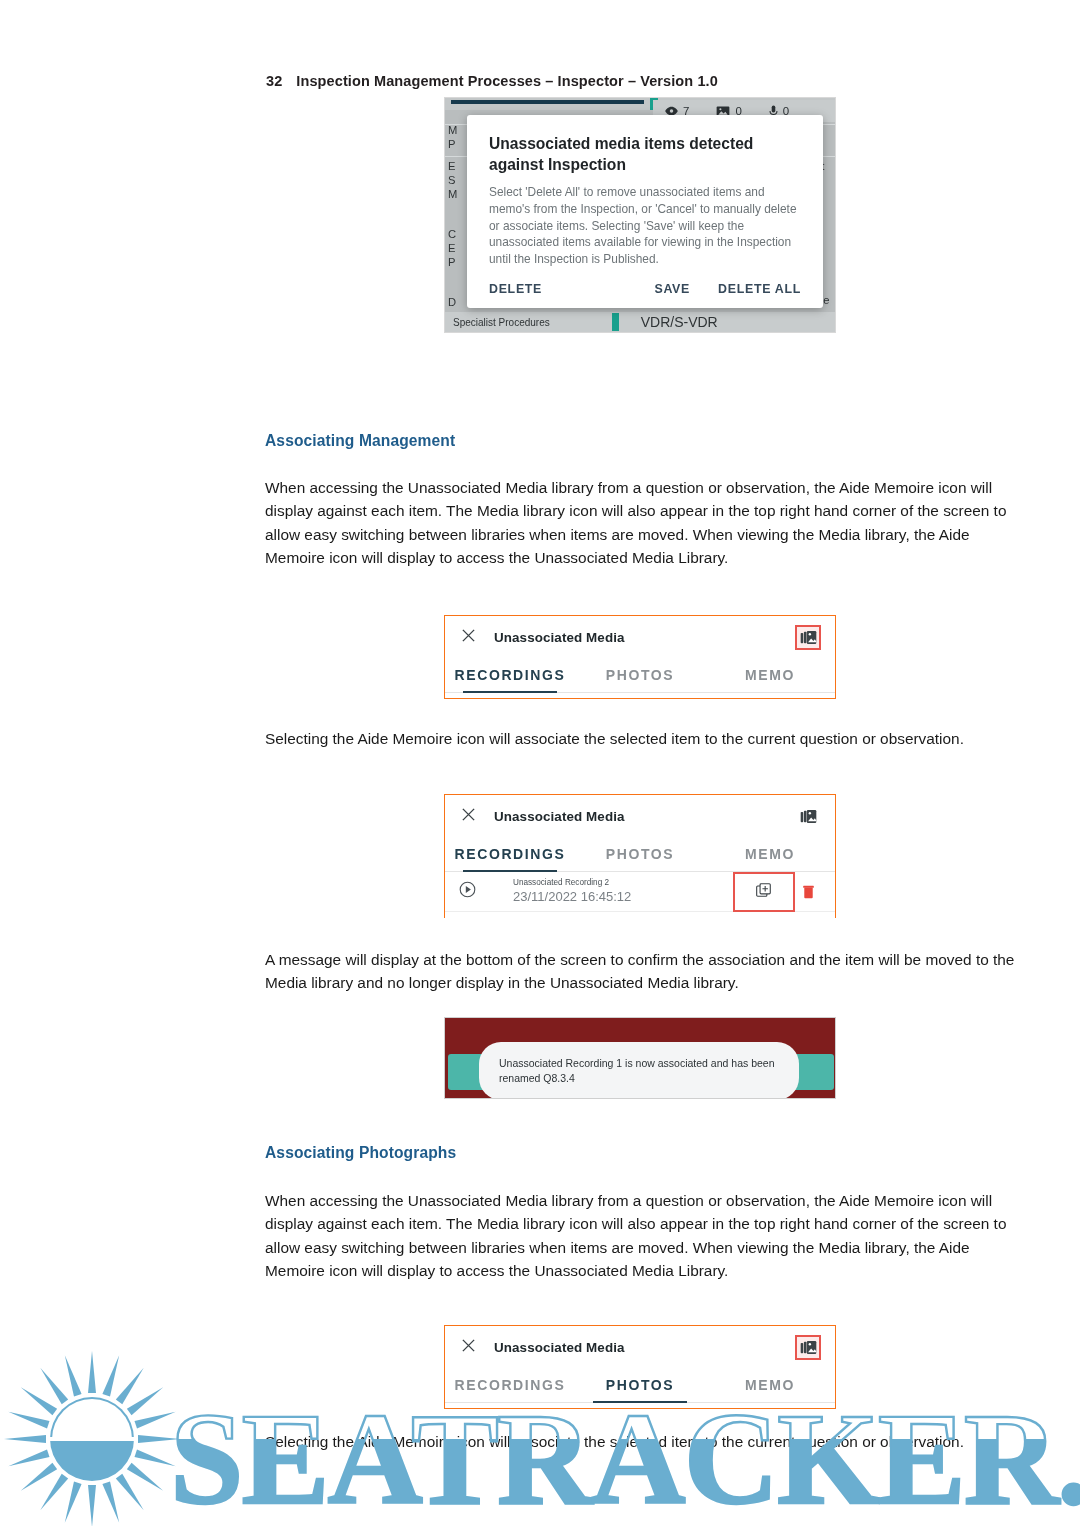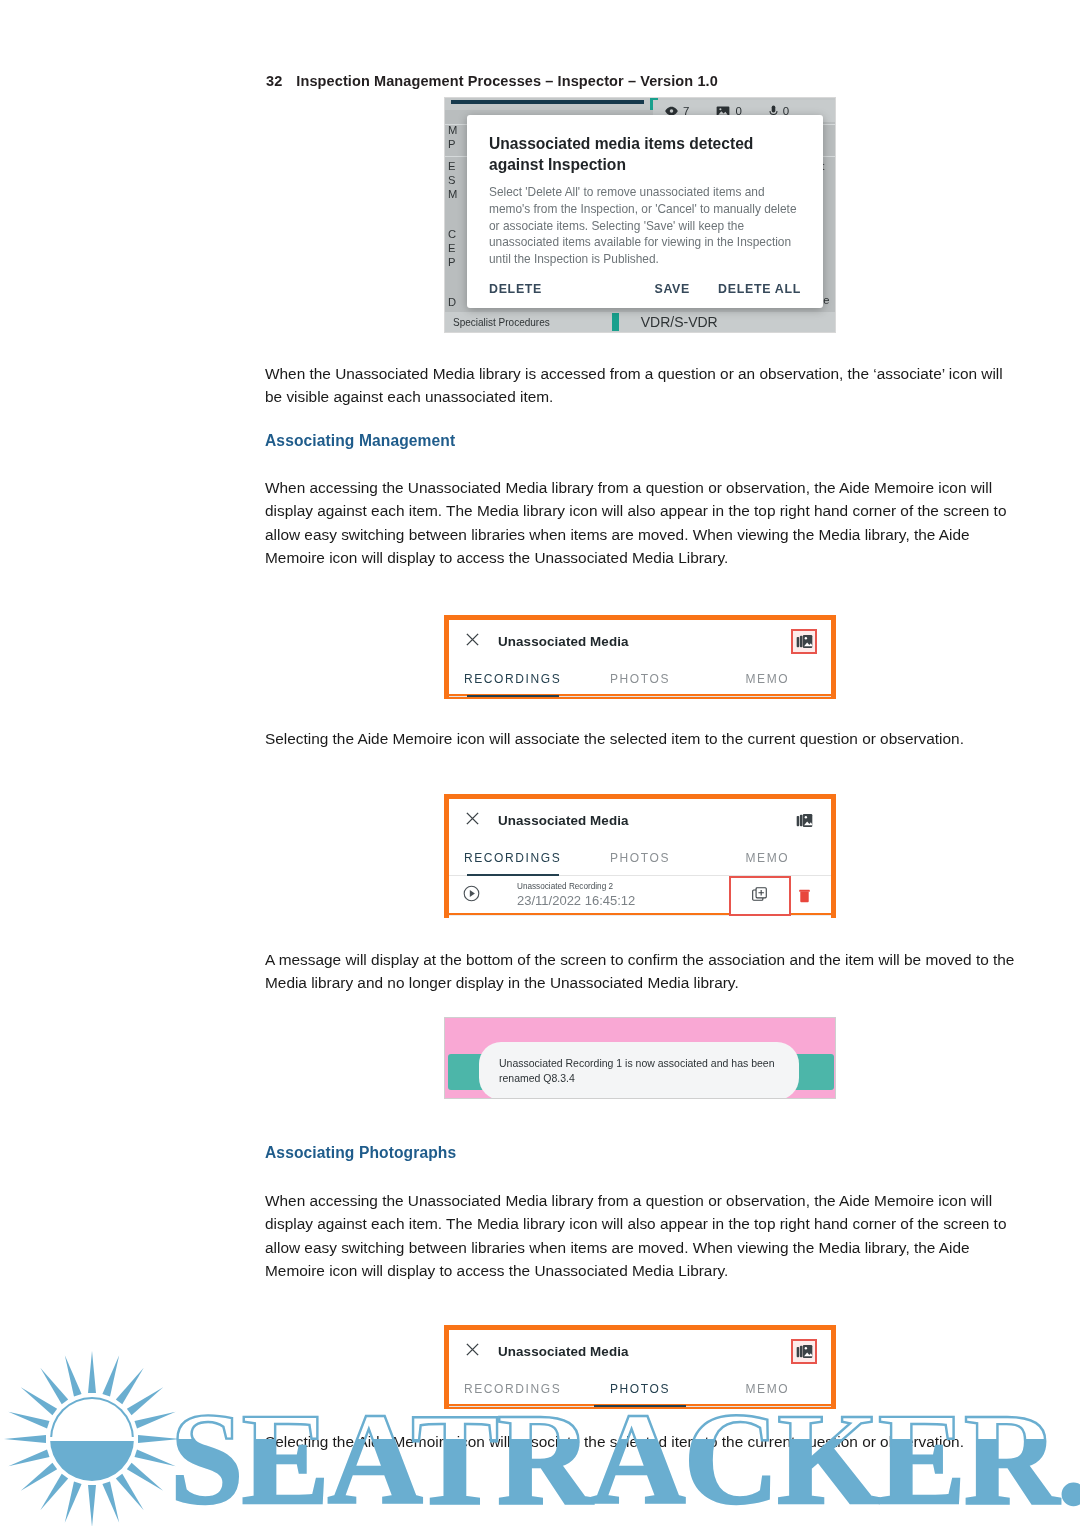--- a/index.html
+++ b/index.html
@@ -84,42 +84,42 @@
   .dialog .actions{
     display:flex;align-items:center;margin-top:14px;margin-bottom:4px;
     font-size:12.4px;font-weight:bold;letter-spacing:.7px;color:#36495a;
   }
   .dialog .actions .cancel{margin-right:auto;}
   .dialog .actions .save{margin-right:28px;}
 
   
   .mediafig{
     position:absolute;background:#ffffff;
-    border:5px solid #f97316;box-sizing:border-box;
+    border:1px solid #f97316;box-sizing:border-box;
   }
   .mediafig .titlebar{
     height:42px;display:flex;align-items:center;padding:0 14px 0 16px;
     box-sizing:border-box;background:#fff;
   }
   .mediafig .close-ic{margin-right:18px;display:block;}
   .mediafig .mf-title{
     font-size:13.4px;font-weight:bold;color:#20282c;letter-spacing:.1px;
   }
   .mediafig .spacer{flex:1;}
   .mediafig .libbtn{
     width:26px;height:25px;display:flex;align-items:center;justify-content:center;
     box-sizing:border-box;
   }
   .mediafig .libbtn.hl{border:2.5px solid #e8554d;background:#fdeceb;}
   .mediafig .tabs{
     display:flex;height:34px;border-bottom:1px solid #e4e4e4;position:relative;
   }
   .mediafig .tab{
     flex:1;display:flex;align-items:center;justify-content:center;
-    font-size:12px;letter-spacing:1.6px;color:#8b9094;font-weight:normal;
+    font-size:14px;letter-spacing:1.6px;color:#8b9094;font-weight:bold;
     position:relative;
   }
   .mediafig .tab.active{color:#24404f;}
   .mediafig .tab.active:after{
     content:"";position:absolute;left:14%;right:14%;bottom:-1px;height:2.5px;
     background:#24404f;
   }
   .mediafig .itemrow{
     height:40px;display:flex;align-items:center;padding:0 14px 0 14px;
     box-sizing:border-box;border-bottom:1px solid #ededed;
@@ -132,21 +132,21 @@
     width:62px;height:40px;display:flex;align-items:center;justify-content:center;
     box-sizing:border-box;
   }
   .mediafig .assoc.hl{border:2.5px solid #e8554d;background:#fff;}
   .mediafig .trash{width:26px;display:flex;align-items:center;justify-content:center;}
   .mediafig .pad{height:16px;background:#fff;}
 
   
   .fig-toast{
     position:absolute;left:444px;top:1017px;width:392px;height:82px;
-    background:#f9a8d4;border:1px solid #cfcfcf;box-sizing:border-box;overflow:hidden;
+    background:#7f1d1d;border:1px solid #cfcfcf;box-sizing:border-box;overflow:hidden;
   }
   .fig-toast .tealbar{
     position:absolute;left:3px;top:36px;width:386px;height:36px;
     background:#4cb6a9;border-radius:3px;
     display:flex;align-items:center;justify-content:center;
   }
   .fig-toast .tealbar .newrec{
     font-size:11.5px;letter-spacing:1.8px;color:#9fd9d0;font-weight:bold;
   }
   .fig-toast .toast{
@@ -237,21 +237,20 @@
       <h2>Unassociated media items detected against Inspection</h2>
       <p>Select 'Delete All' to remove unassociated items and memo's from the Inspection, or 'Cancel' to manually delete or associate items. Selecting 'Save' will keep the unassociated items available for viewing in the Inspection until the Inspection is Published.</p>
       <div class="actions">
         <span class="cancel">DELETE</span>
         <span class="save">SAVE</span>
         <span class="deleteall">DELETE ALL</span>
       </div>
     </div>
   </div>
 
-  <div class="para" style="top:362px;">When the Unassociated Media library is accessed from a question or an observation, the ‘associate’ icon will be visible against each unassociated item.</div>
 
   <div class="heading" style="top:432px;">Associating Management</div>
 
   <div class="para" style="top:476px;">When accessing the Unassociated Media library from a question or observation, the Aide Memoire icon will display against each item.  The Media library icon will also appear in the top right hand corner of the screen to allow easy switching between libraries when items are moved.  When viewing the Media library, the Aide Memoire icon will display to access the Unassociated Media Library.</div>
 
   <div class="mediafig" style="left:444px;top:615px;width:392px;height:84px;">
     <div class="titlebar">
       <span class="close-ic">
         <svg width="15" height="15" viewBox="0 0 16 16">
             <path d="M2 2l12 12M14 2L2 14" stroke="#3c4347" stroke-width="1.5" fill="none"></path>

